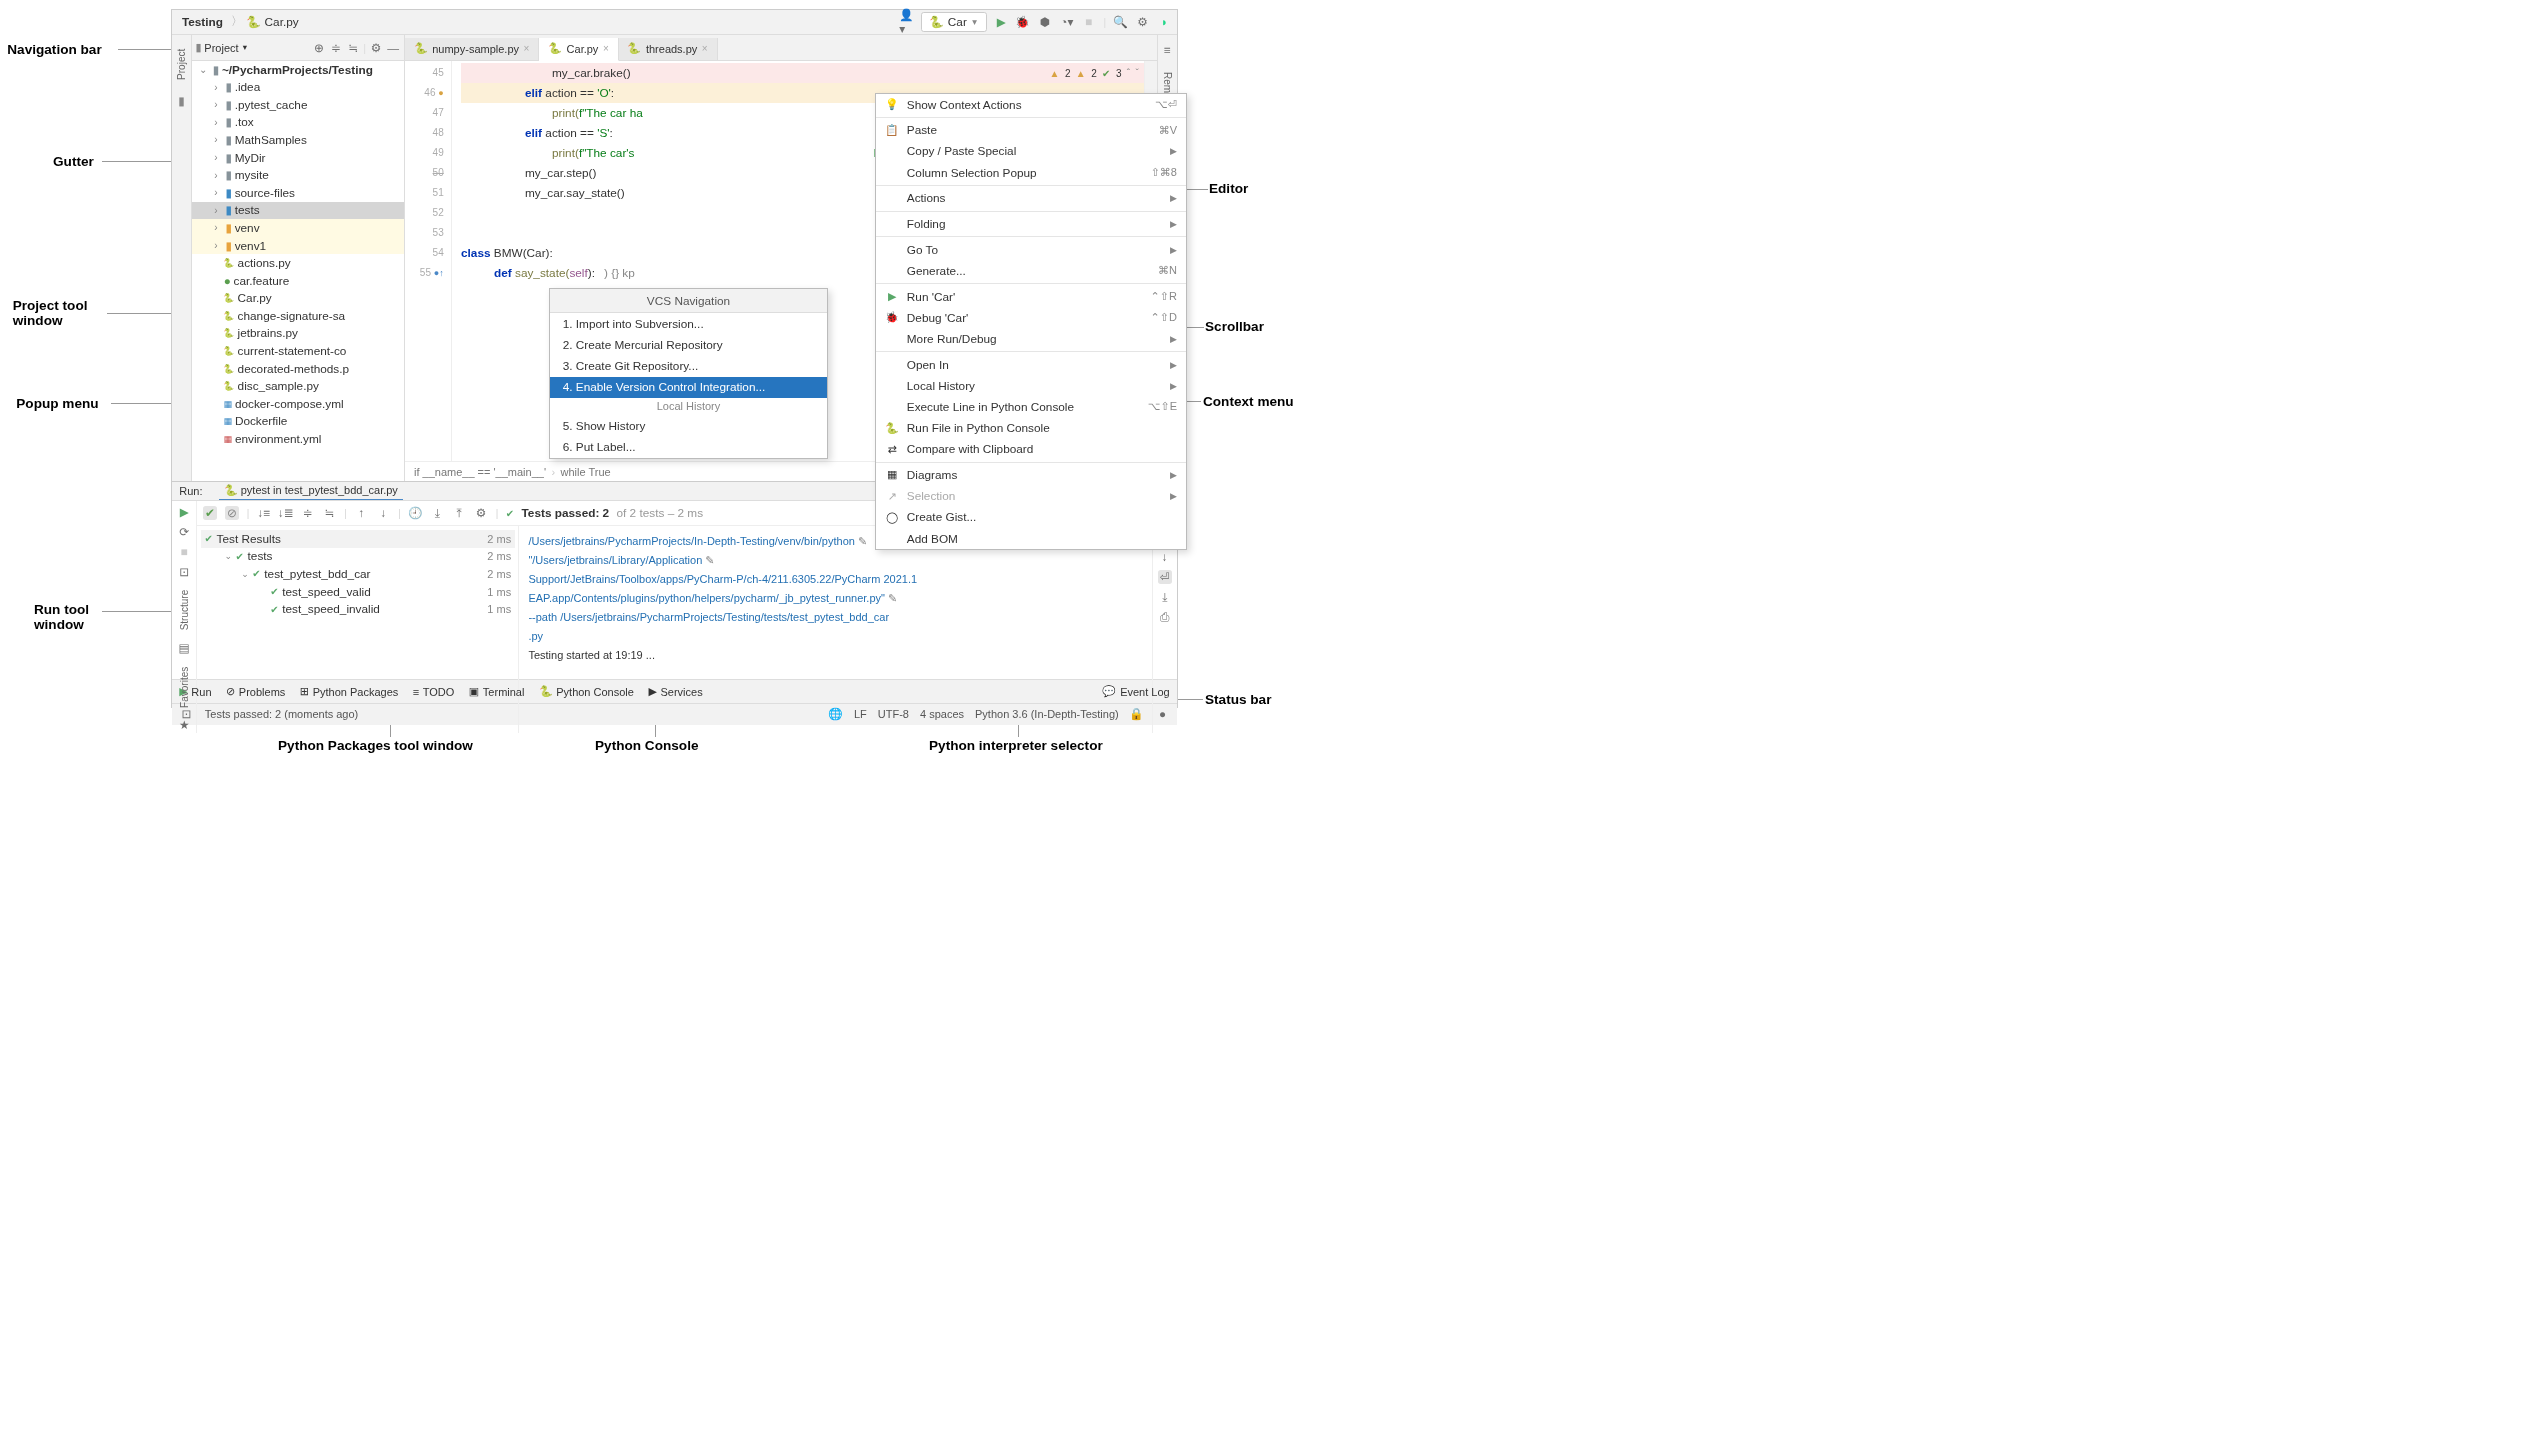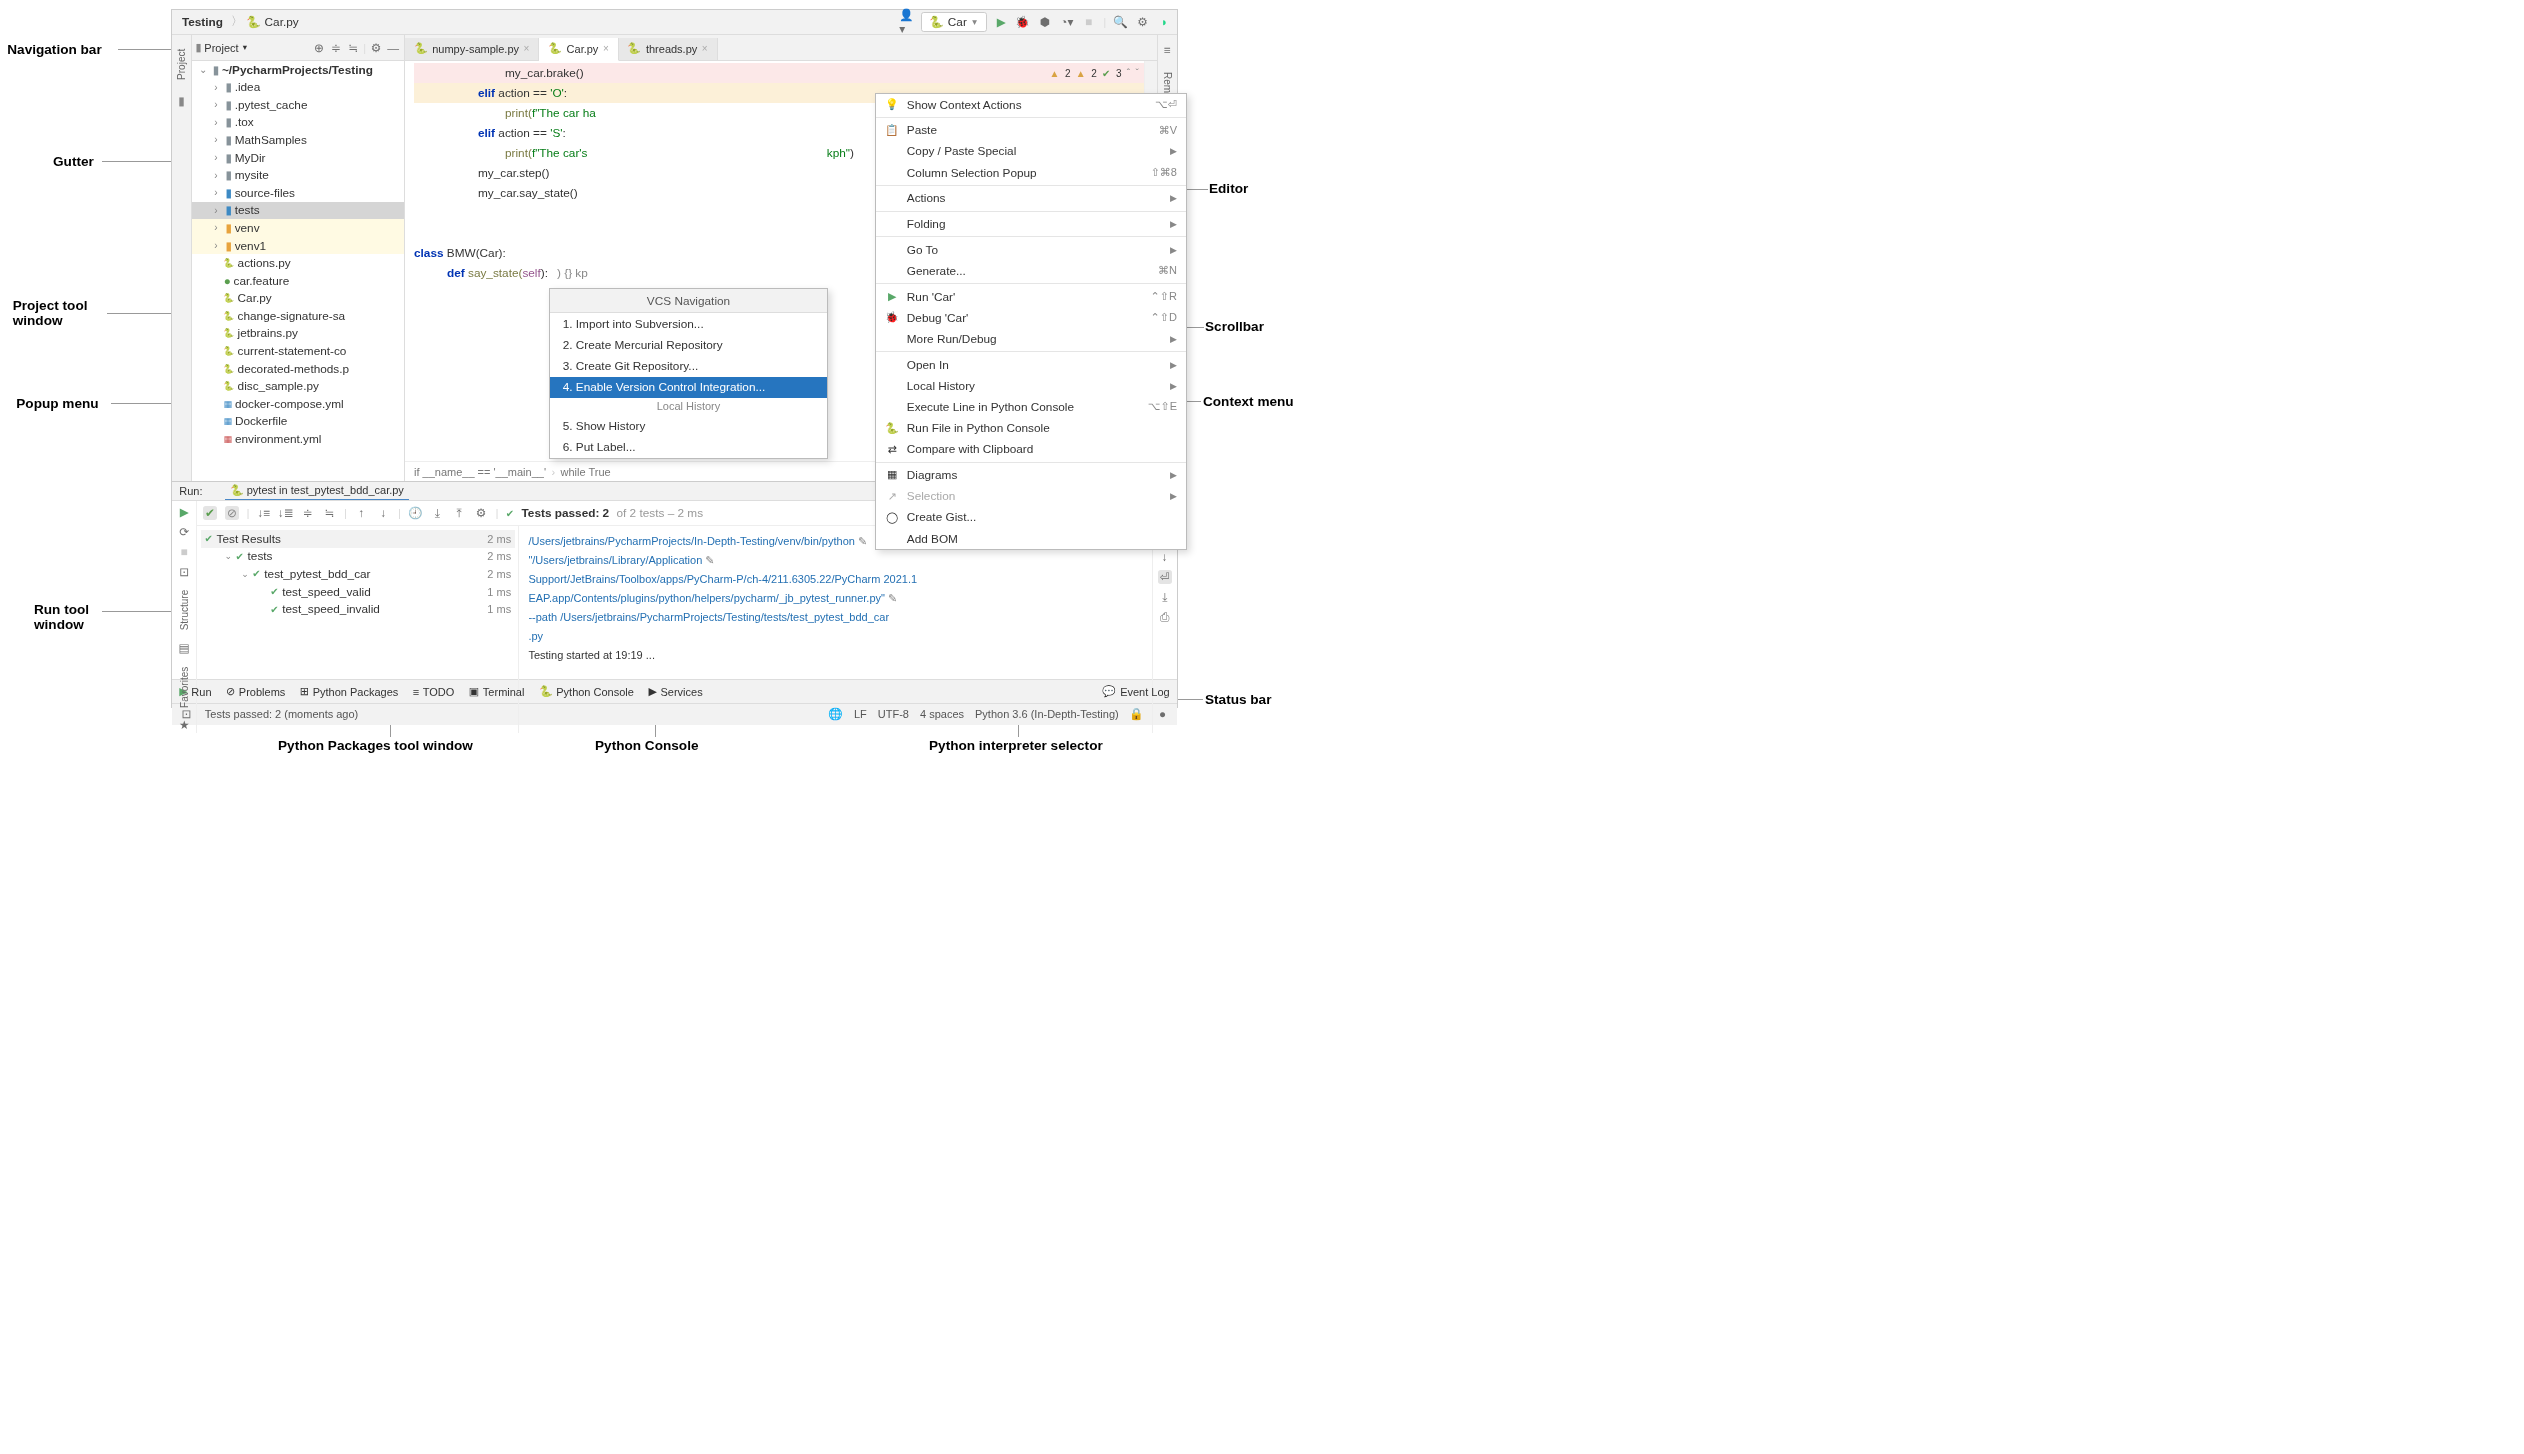--- a/index.html
+++ b/index.html
@@ -75,21 +75,21 @@
 
 
 .vcs-popup { position: absolute; left: 377px; top: 278px; width: 279px; background: #fff; border: 0.9px solid #bbb; box-shadow: 2.7px 2.7px 7.3px rgba(0,0,0,0.15); font-size: 11.8px; z-index: 15; }
 .vcs-title { text-align: center; padding: 4.5px; background: #f2f2f2; color: #555; border-bottom: 0.9px solid #ddd; }
 .vcs-item { padding: 3.6px 12.7px; }
 .vcs-item.sel { background: #2675bf; color: #fff; }
 .vcs-section { text-align: center; color: #888; padding: 2.7px; font-size: 11px; }
 
 
 .run-panel { height: 198px; border-top: 0.9px solid #ccc; display: flex; flex-direction: column; }
-.run-header { height: 23px; background: #f2f2f2; display: flex; align-items: center; padding: 0 7.3px; gap: 22px; font-size: 11px; border-bottom: 0.9px solid #ddd; }
+.run-header { height: 23px; background: #f2f2f2; display: flex; align-items: center; padding: 0 7.3px; gap: 16px; font-size: 11px; border-bottom: 0.9px solid #ddd; }
 .run-tab { padding: 1.8px 5.4px; border-bottom: 1.8px solid #4a88c7; }
 .run-toolbar { height: 25.4px; background: #fff; border-bottom: 0.9px solid #eee; display: flex; align-items: center; padding: 0 5.4px; gap: 7.3px; }
 .run-body { flex: 1; display: flex; }
 .run-left-strip { width: 25.4px; border-right: 0.9px solid #eee; display: flex; flex-direction: column; align-items: center; gap: 5.4px; padding-top: 3.6px; }
 .test-tree { width: 322px; border-right: 0.9px solid #eee; padding: 3.6px; font-size: 11.8px; }
 .test-row { display: flex; align-items: center; padding: 1.8px 3.6px; gap: 3.6px; }
 .test-row .time { margin-left: auto; color: #888; font-size: 11px; }
 .test-row.header { background: #f2f2f2; }
 .check { color: #59a869; font-size: 10px; }
 .console { flex: 1; padding: 5.4px 9px; font-family: Menlo, Consolas, monospace; font-size: 11px; line-height: 19px; overflow: hidden; }
@@ -330,20 +330,33 @@
             <span>Car.py</span>
             <span class="close">×</span>
           </div>
         <div class="tab">
             <span>🐍</span>
             <span>threads.py</span>
             <span class="close">×</span>
           </div>
       </div>
       <div class="editor-body">
+        <div class="gutter">
+          <div>45</div>
+          <div><span>46</span> <span class="bp">●</span></div>
+          <div>47</div>
+          <div>48</div>
+          <div>49</div>
+          <div style="text-decoration:line-through;">50</div>
+          <div>51</div>
+          <div>52</div>
+          <div>53</div>
+          <div>54</div>
+          <div><span>55</span> <span style="color:#4a88c7; font-size:9px;">●↑</span></div>
+        </div>
         <div class="code">
           <div class="editor-status">
             <span style="color:#d9a343;">▲</span>
               <span>2</span>
             <span style="color:#d9a343;">▲</span>
               <span>2</span>
             <span style="color:#5a9e4e;">✔</span>
               <span>3</span>
             <span style="color:#888;">ˆ</span>
             <span style="color:#888;">ˇ</span>

